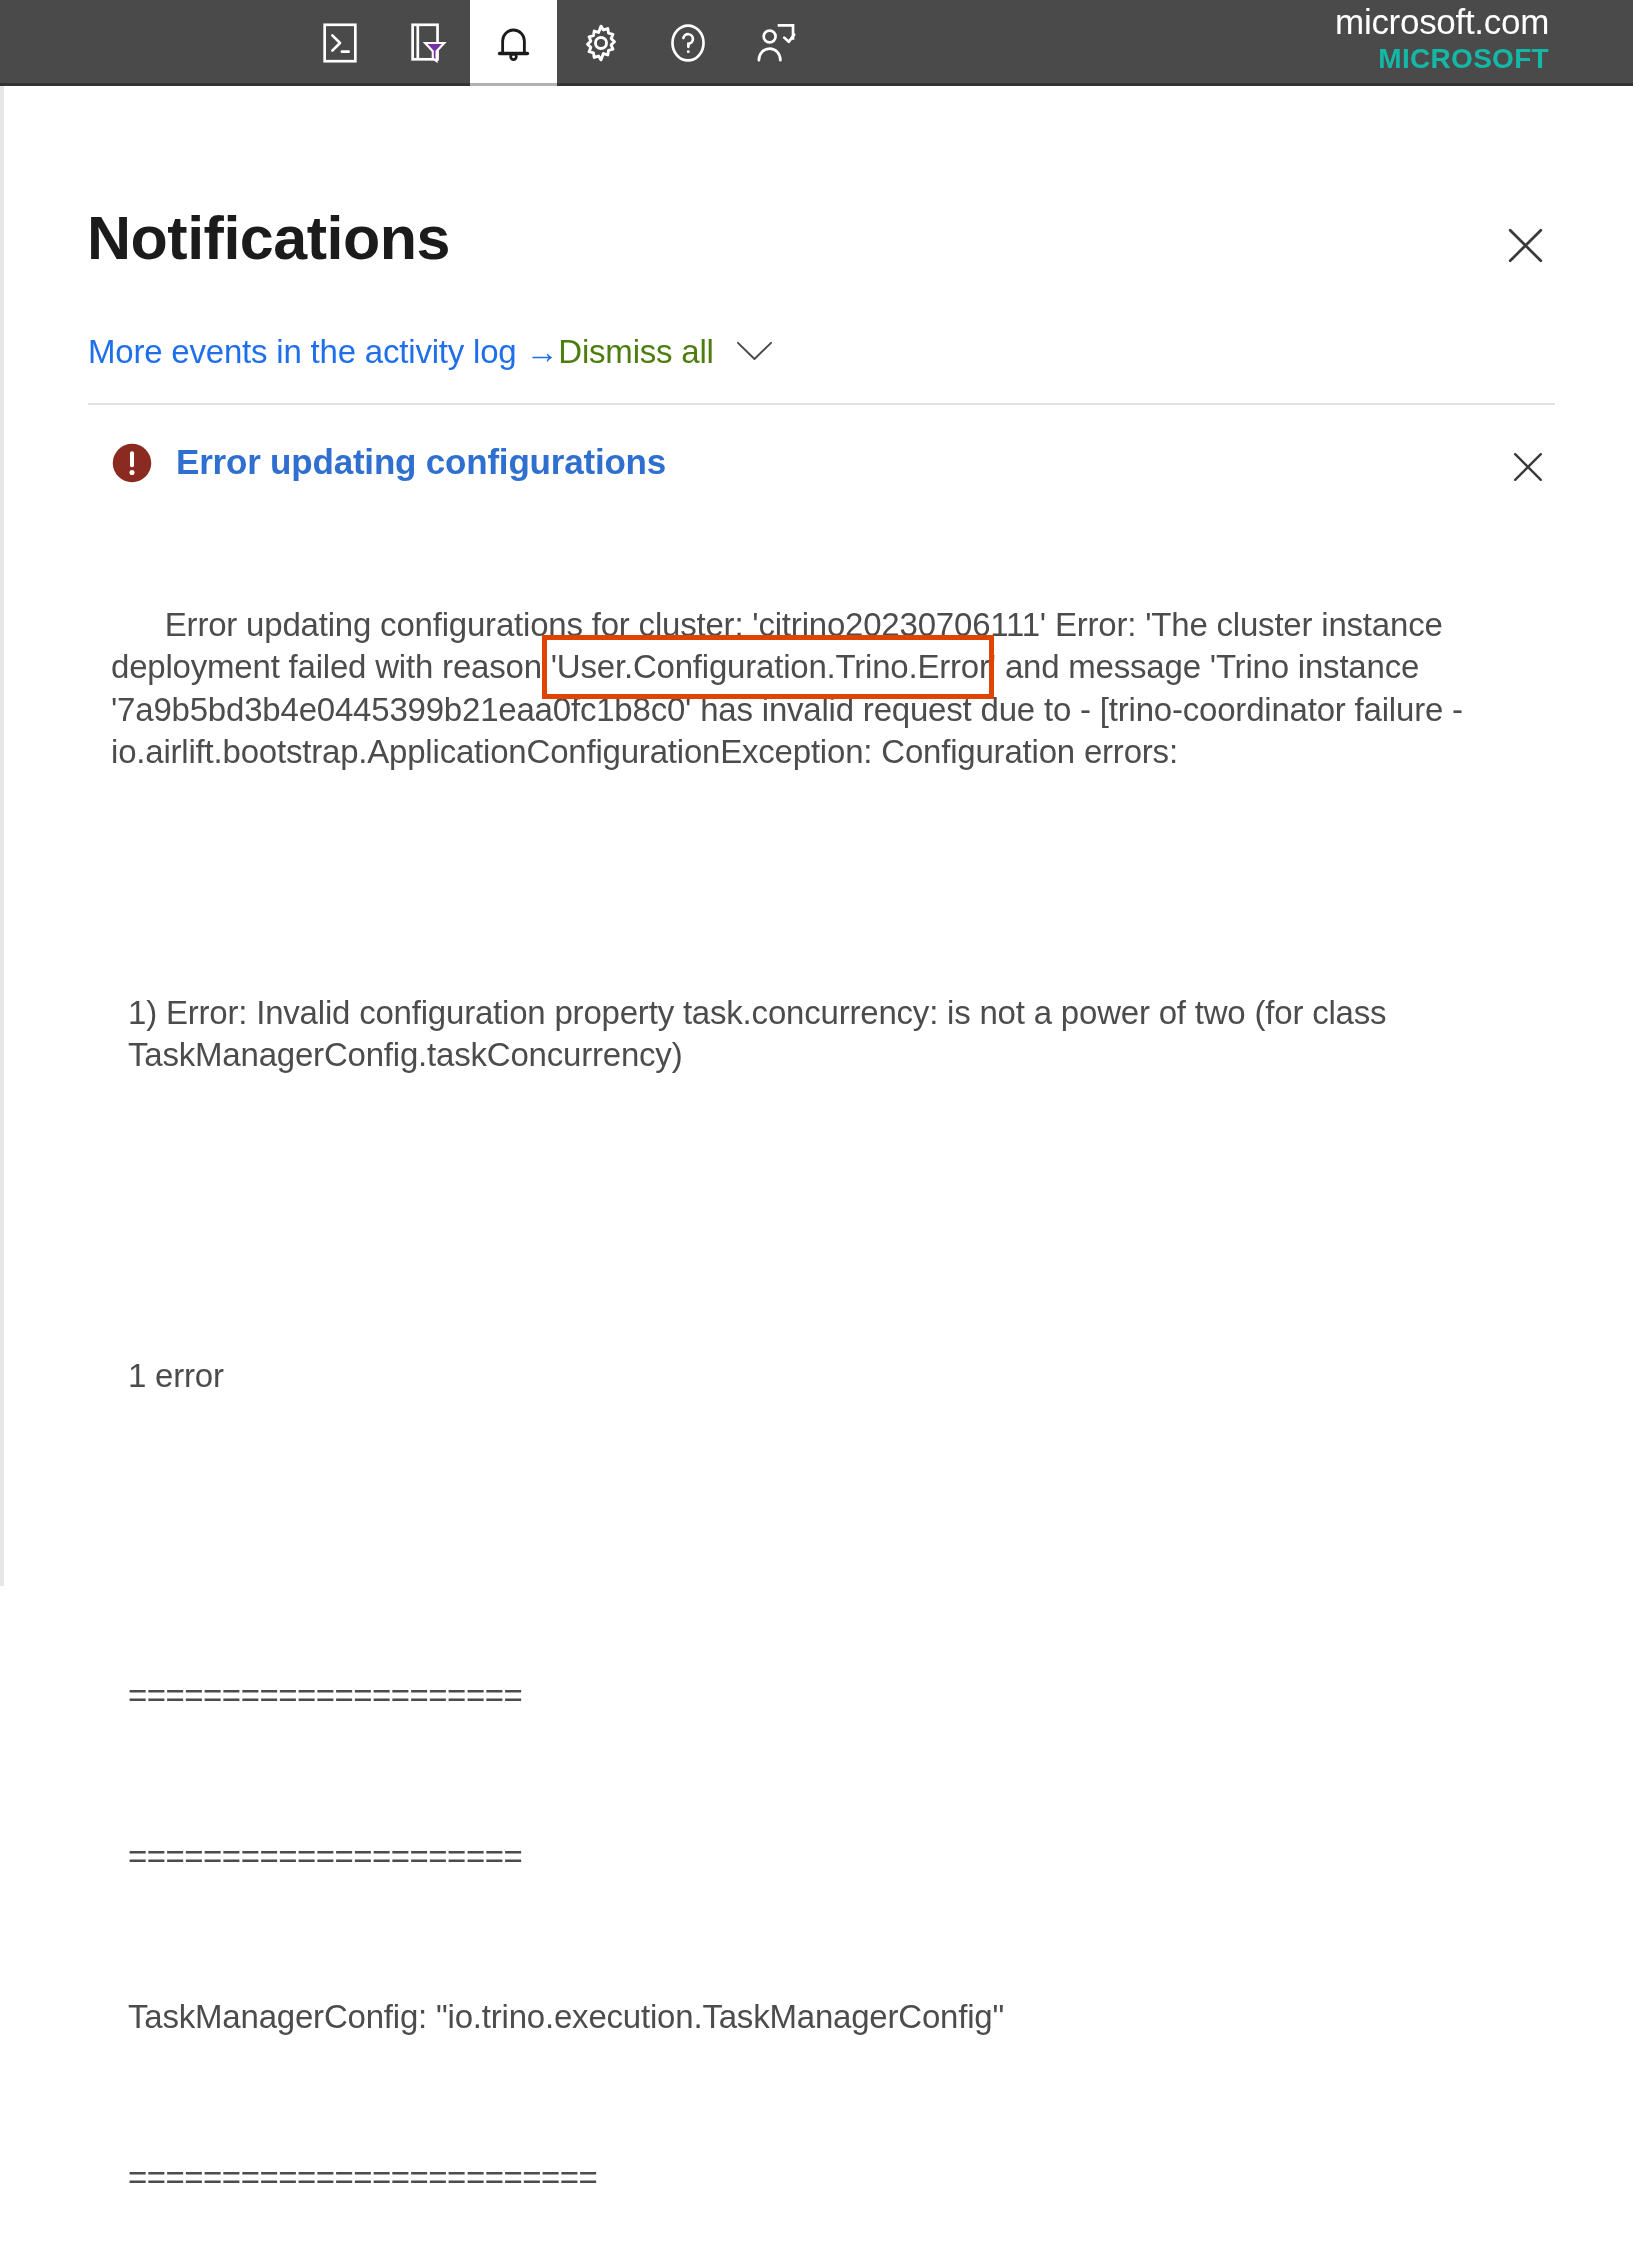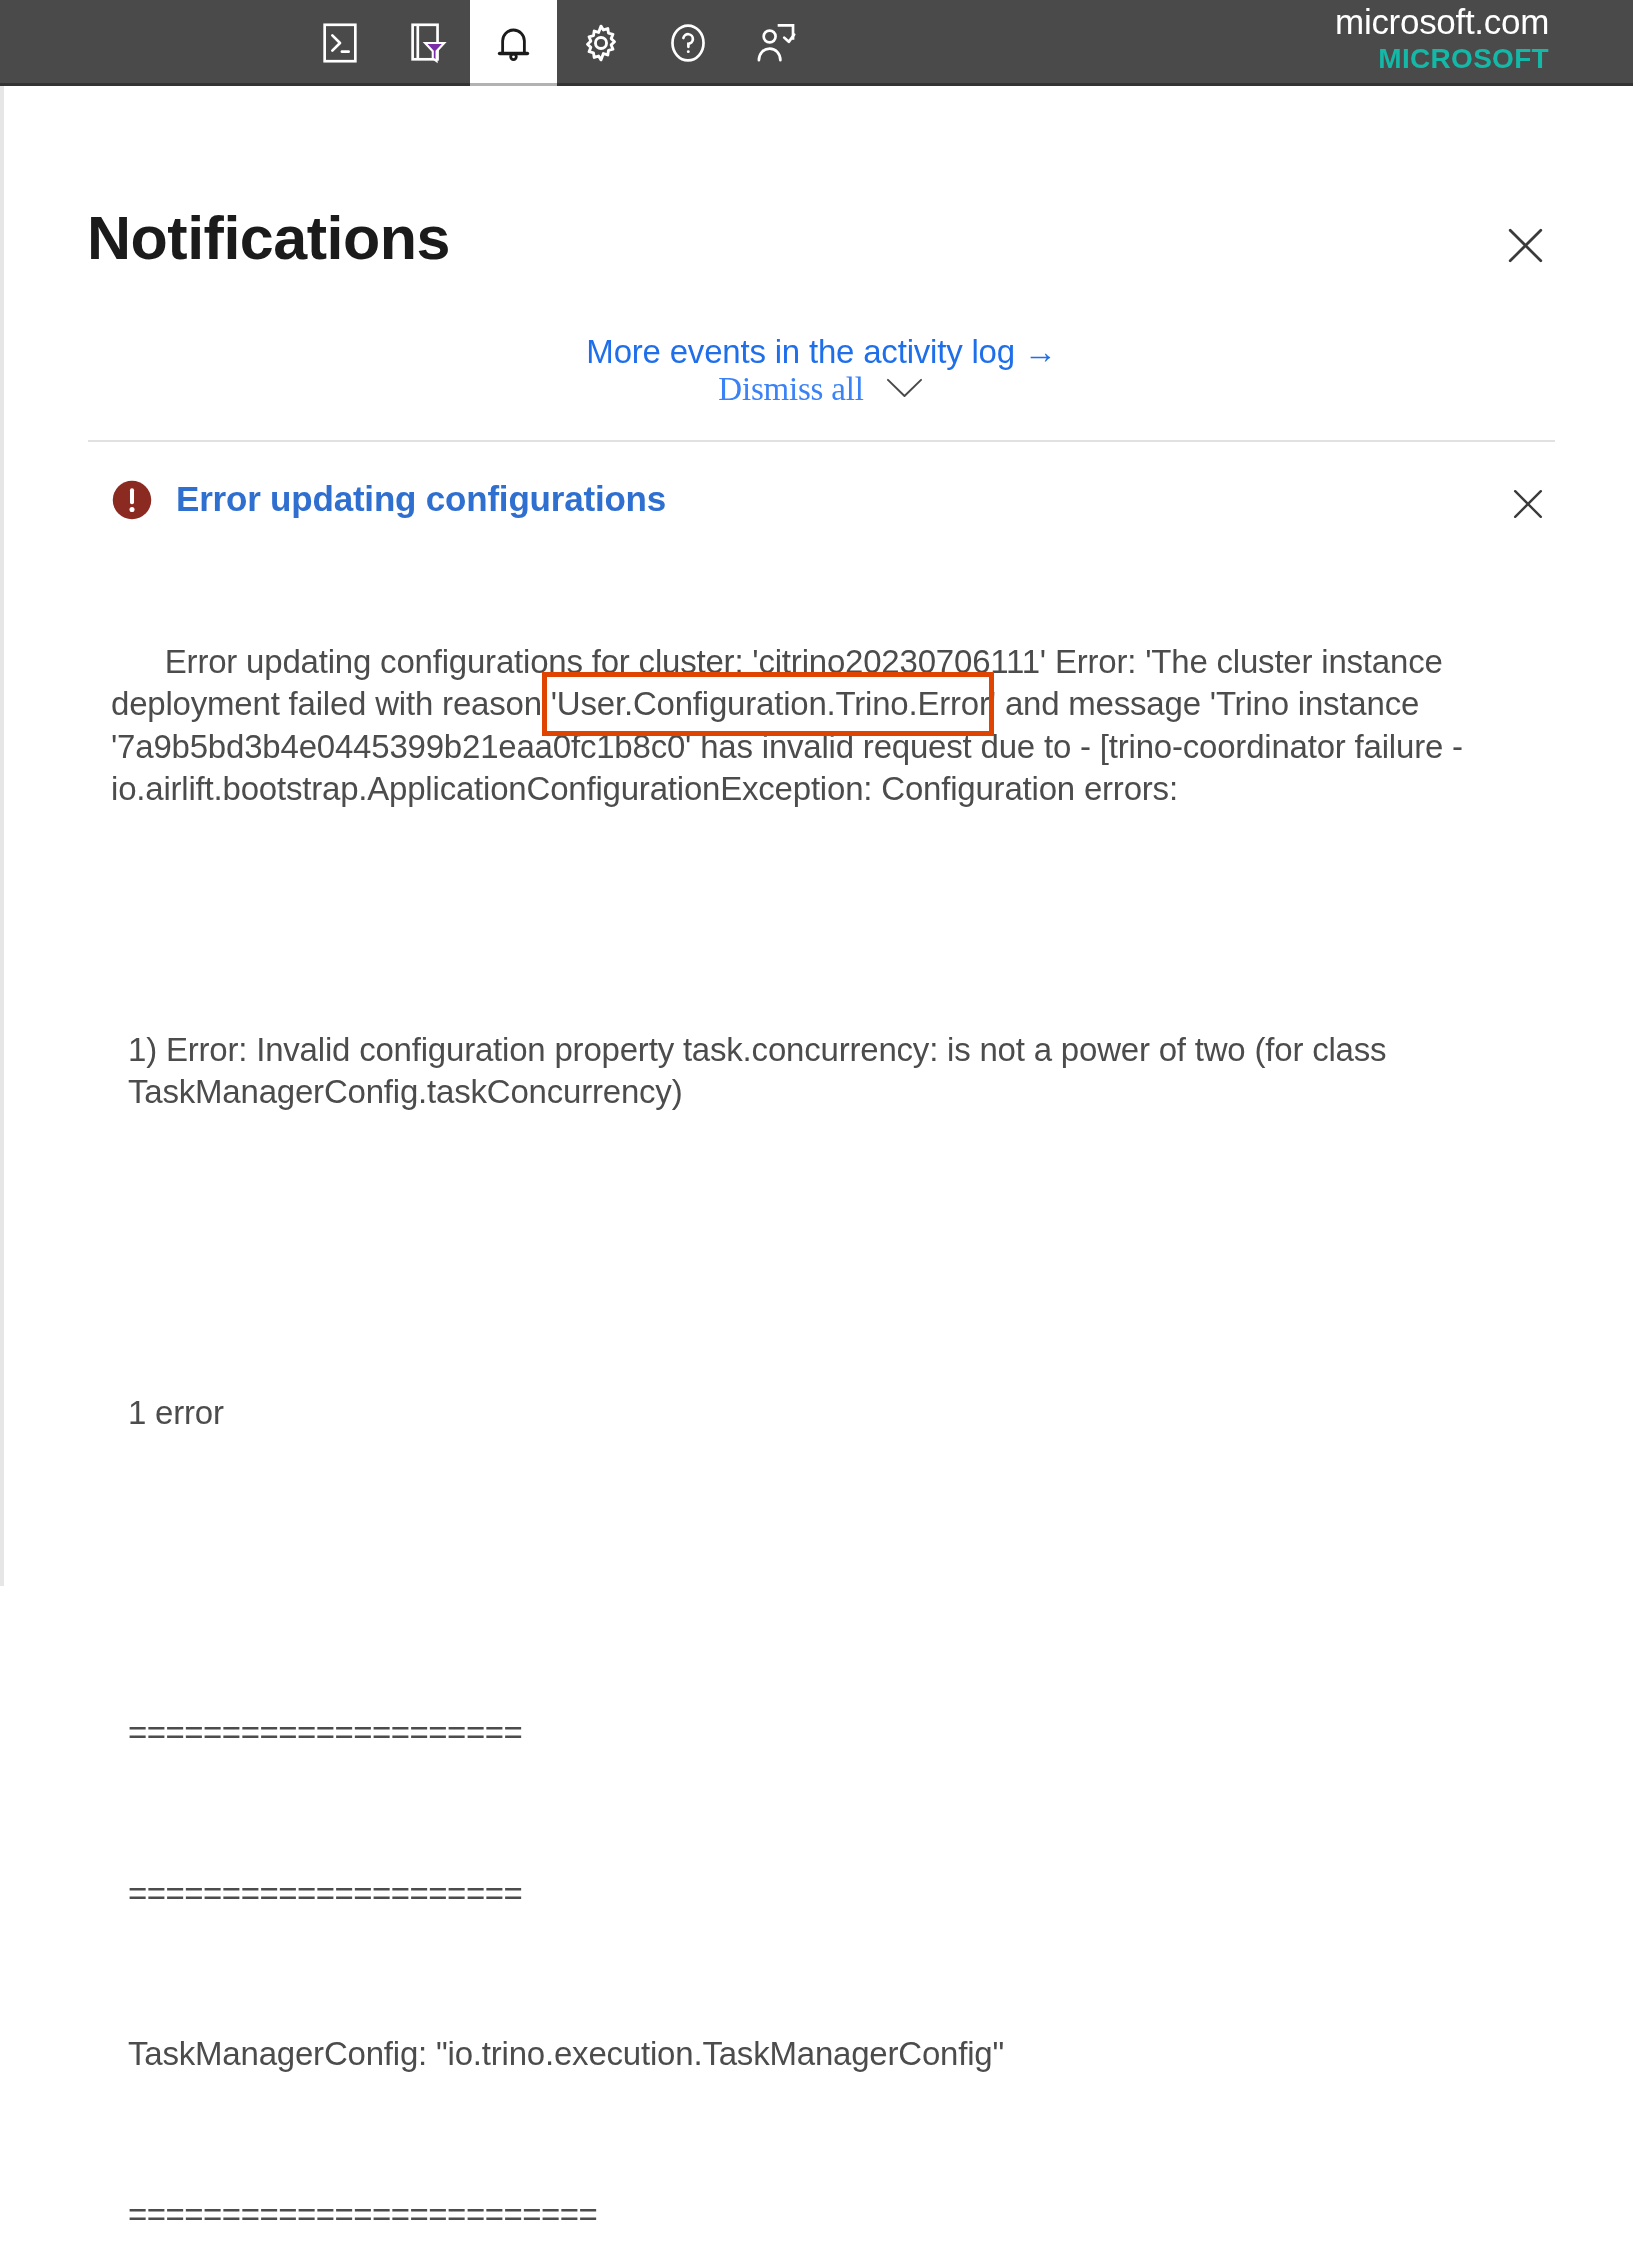--- a/index.html
+++ b/index.html
@@ -98,40 +98,38 @@
     height: 58px;
     margin-top: 9.5px;
   }
 
   
   .action-row {
     display: flex;
     align-items: center;
     justify-content: flex-start;
     padding: 57px 78px 0 84px;
-    flex-direction: column;
   }
   .activity-link {
     color: #1f6feb;
     font-size: 33px;
     cursor: pointer;
     white-space: nowrap;
     letter-spacing: -0.2px;
   }
   .dismiss-wrap {
     display: flex;
     align-items: center;
     gap: 20px;
     cursor: pointer;
   }
   .dismiss-label {
-    color: #3b82f6;
+    color: #4d7c0f;
     font-size: 33px;
     letter-spacing: -0.2px;
-    font-family: Liberation Serif, serif;
   }
   .chev {
     display: block;
   }
 
   .hr {
     height: 2.1px;
     background: #e1e1e1;
     margin: 32px 78px 0 84px;
   }

